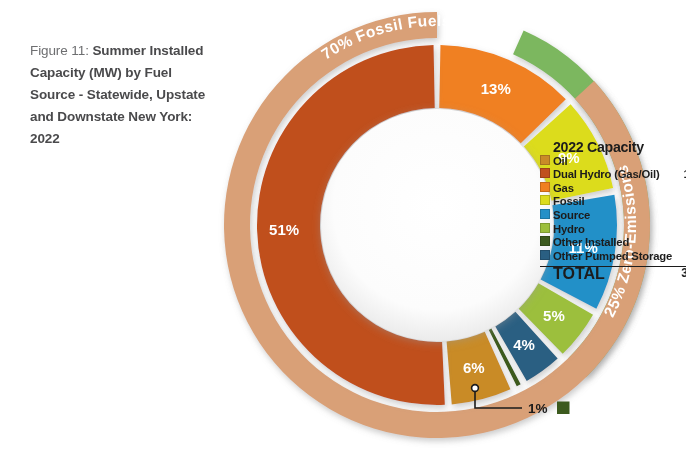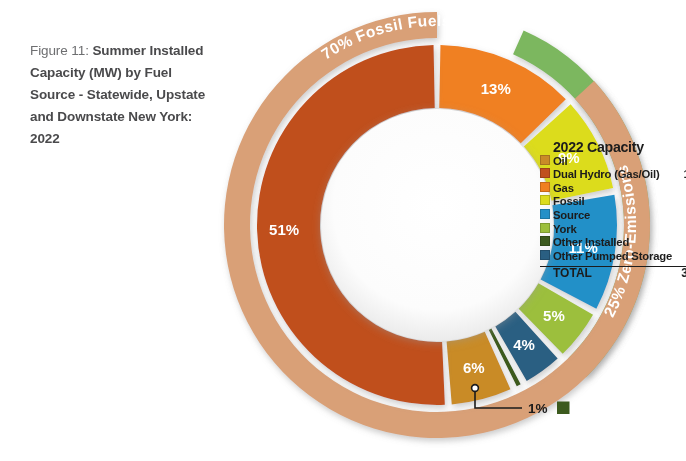--- a/index.html
+++ b/index.html
@@ -71,21 +71,21 @@
     border:0.5px solid rgba(0,0,0,.18);
   }
   .lbl{font-weight:bold;white-space:nowrap;font-size:11.3px;letter-spacing:-0.2px;}
   .val{text-align:right;font-weight:bold;font-size:11.3px;white-space:nowrap;}
   .hdr td{padding-bottom:4px;}
   .hdr .lbl{font-size:14.2px;font-weight:bold;letter-spacing:-0.3px;}
   .hdr .val{font-size:14.2px;font-weight:bold;}
   .ruleRow td{padding:0;}
   .rule{height:1px;background:#1c1c1c;margin:3px 0 0 0;}
   .totalRow td{padding-top:3px;}
-  .totalRow .lbl{font-size:12px;letter-spacing:0px;}
+  .totalRow .lbl{font-size:16px;letter-spacing:0px;}
   .totalRow .val{font-size:12px;}
 </style>
 </head>
 <body>
 
 <div id="root">
 
   <div class="caption">
     <span class="figlabel">Figure 11:</span>
     <span class="figtitle">Summer Installed Capacity (MW) by Fuel Source - Statewide, Upstate and Downstate New York: 2022</span>
@@ -178,21 +178,21 @@
               <td class="lbl">Fossil</td>
               <td class="val">3,341</td>
             </tr>
             <tr>
               <td class="sw-cell"><span class="swatch" style="background: rgb(36, 144, 200);"></span></td>
               <td class="lbl">Source</td>
               <td class="val">4,274</td>
             </tr>
             <tr>
               <td class="sw-cell"><span class="swatch" style="background: rgb(156, 191, 60);"></span></td>
-              <td class="lbl">York</td>
+              <td class="lbl">Hydro</td>
               <td class="val">1,818</td>
             </tr>
             <tr>
               <td class="sw-cell"><span class="swatch" style="background: rgb(60, 90, 30);"></span></td>
               <td class="lbl">Other Installed</td>
               <td class="val">378</td>
             </tr>
             <tr>
               <td class="sw-cell"><span class="swatch" style="background: rgb(42, 95, 130);"></span></td>
               <td class="lbl">Other Pumped Storage</td>

